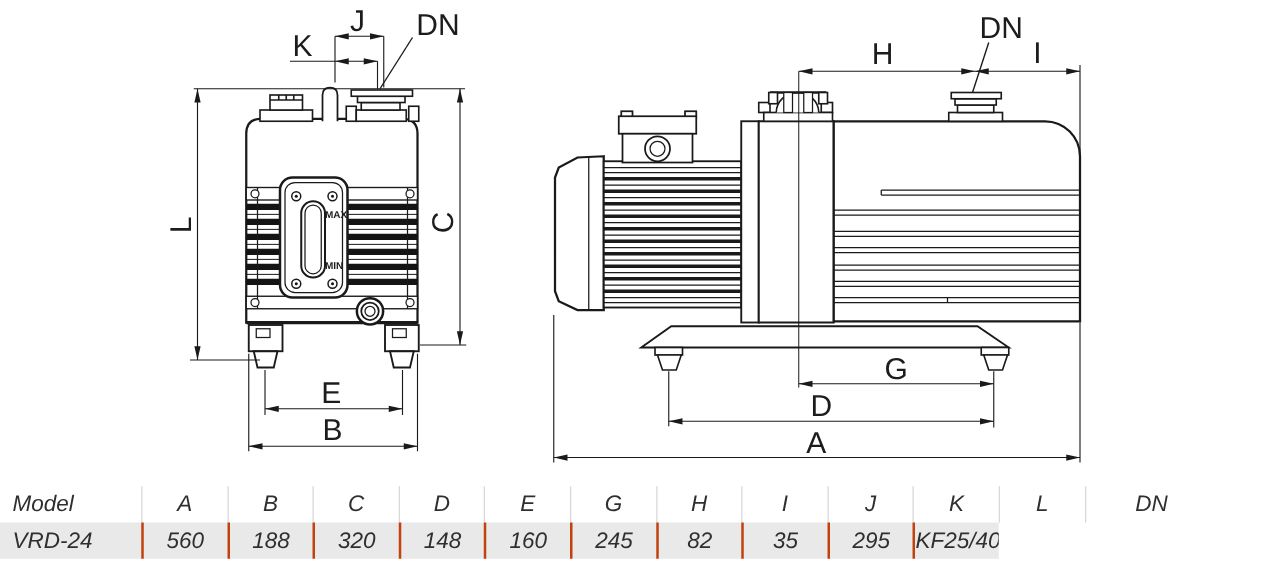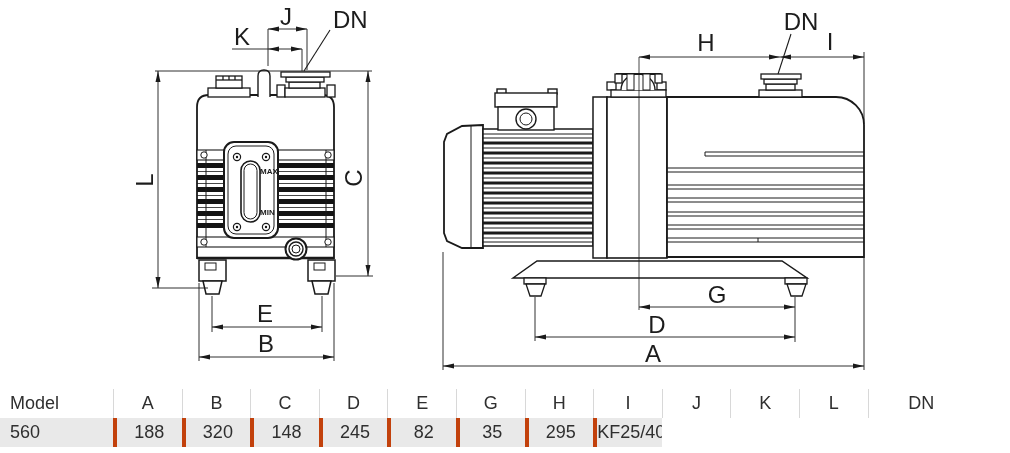--- a/index.html
+++ b/index.html
@@ -3,28 +3,28 @@
 <meta charset="utf-8">
 <style>
   html,body{margin:0;padding:0;background:#ffffff;}
   #stage{position:relative;width:1010px;height:453px;background:#ffffff;overflow:hidden;
          font-family:"Liberation Sans",sans-serif;}
   #drawing{position:absolute;left:0;top:0;}
   svg text{font-family:"Liberation Sans",sans-serif;fill:#1c1c1c;}
   .dimlbl{font-size:24px;font-weight:400;}
   .tinylbl{font-size:8px;font-weight:700;}
   
-  #dim-table{position:absolute;left:0;top:389px;width:1010px;font-size:18px;color:#2f2f2f;}
+  #dim-table{position:absolute;left:0;top:389px;width:1010px;font-size:18px;color:#2f2f2f;font-style:italic;}
   .trow{display:grid;grid-template-columns:113px repeat(11,68.6px) 1fr;height:29px;line-height:29px;}
   .trow .cell{text-align:center;overflow:hidden;white-space:nowrap;}
   .trow .cell:first-child{text-align:left;padding-left:10px;}
   .trow.head .cell{background:#ffffff;}
   .trow.head .cell + .cell{border-left:1px solid #d8d8d8;}
   .trow.body .cell{background:#e9e9e9;}
-  .trow.body .cell + .cell{border-left:4px solid #c2410c;}
+  .trow.body .cell + .cell{border-left:2px solid #c2410c;}
   .trow .cell:last-child{padding-right:36px;}
 </style>
 </head>
 <body>
 
 <div id="stage">
 
   <svg id="drawing" width="1010" height="389" viewBox="0 0 1010 389" stroke-linecap="butt" fill="none">
 
     <g stroke="#1a1a1a">
@@ -337,24 +337,26 @@
       <div class="cell">E</div>
       <div class="cell">G</div>
       <div class="cell">H</div>
       <div class="cell">I</div>
       <div class="cell">J</div>
       <div class="cell">K</div>
       <div class="cell">L</div>
       <div class="cell">DN</div>
     </div>
     <div class="trow body">
+      <div class="cell">VRD-24</div>
       <div class="cell">560</div>
       <div class="cell">188</div>
       <div class="cell">320</div>
       <div class="cell">148</div>
+      <div class="cell">160</div>
       <div class="cell">245</div>
       <div class="cell">82</div>
       <div class="cell">35</div>
       <div class="cell">295</div>
       <div class="cell">KF25/40</div>
     </div>
   </div>
 </div>
 
 </body></html>

